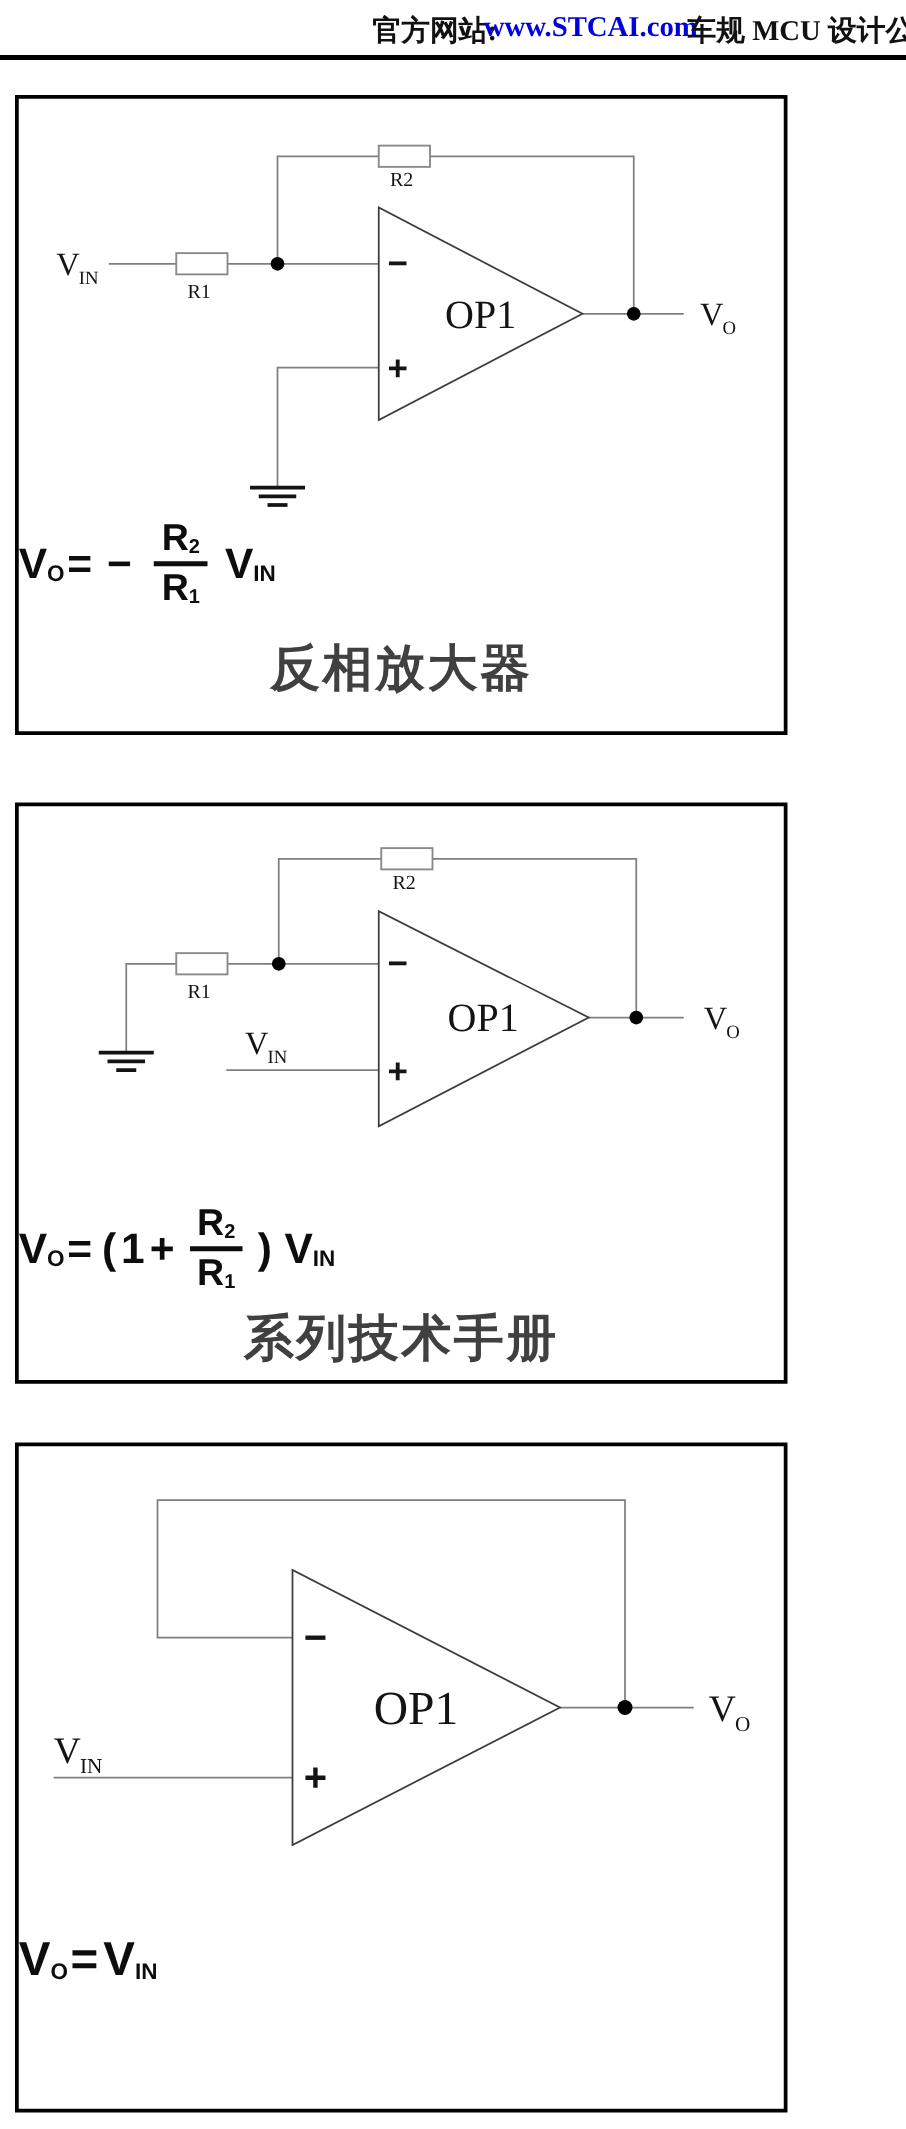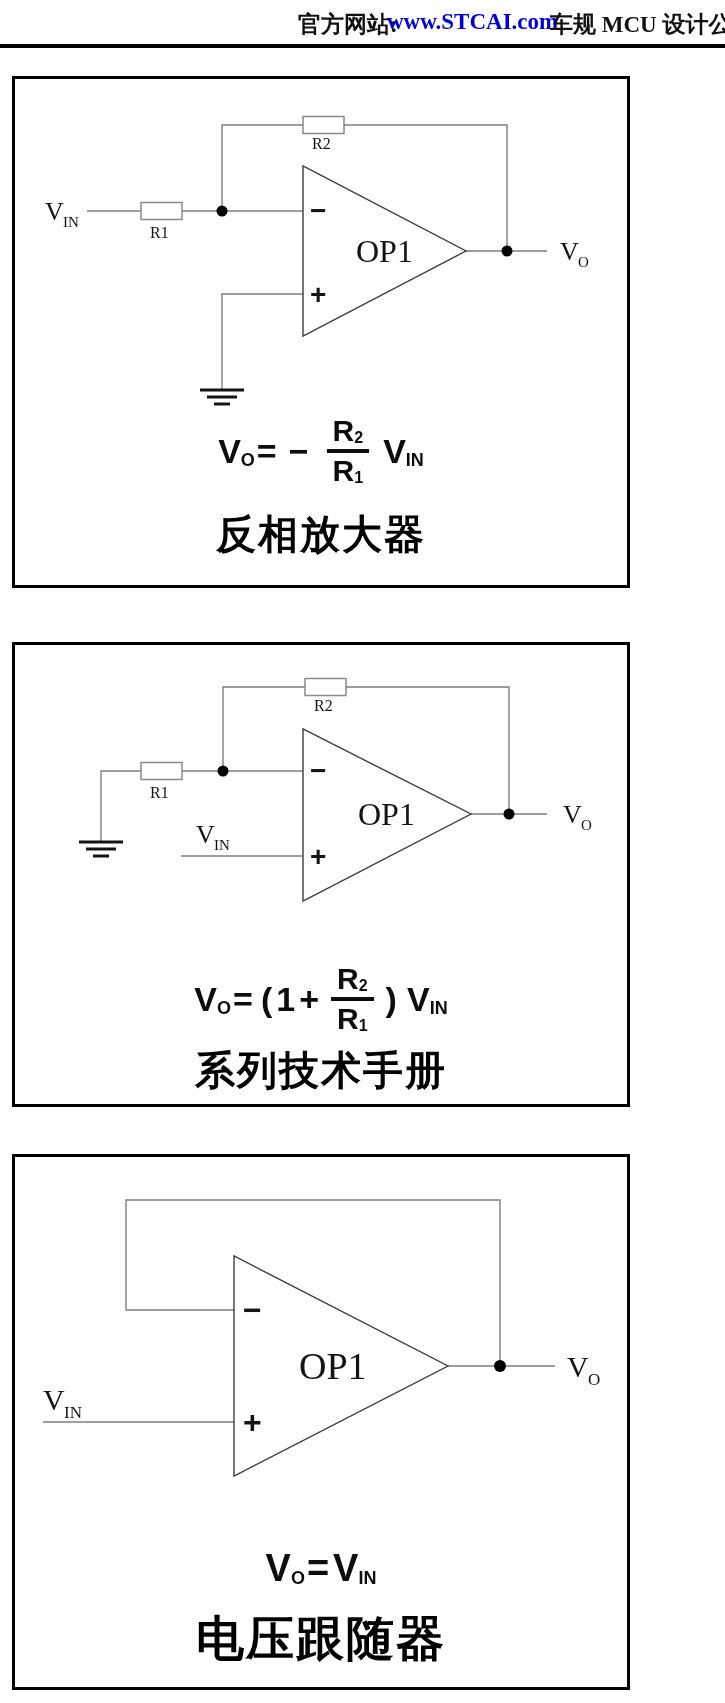--- a/index.html
+++ b/index.html
@@ -40,39 +40,39 @@
   .op   { font-family:"Liberation Serif",serif; font-size:32px; }
   .sign { font-family:"Liberation Sans",sans-serif; font-size:28px; font-weight:bold; }
   .lbl3 { font-family:"Liberation Serif",serif; font-size:30px; }
   .sub3 { font-family:"Liberation Serif",serif; font-size:17px; }
   .op3  { font-family:"Liberation Serif",serif; font-size:38px; }
   .sign3{ font-family:"Liberation Sans",sans-serif; font-size:32px; font-weight:bold; }
 
   
   .formula {
     position:absolute; left:0; width:100%;
-    display:flex; justify-content:center; align-items:center;
+    display:flex; align-items:center;
     font-family:"Liberation Sans",sans-serif; font-weight:bold; color:#0d0d0d;
     font-size:34px; line-height:1; white-space:nowrap;
   }
   .fsub  { font-size:18px; display:inline-block; vertical-align:-3px; }
   .feq   { margin:0 4px 0 2px; }
   .fsign { margin:0 10px 0 8px; }
   .fpar  { margin:0 4px; }
   .frac  { display:inline-flex; flex-direction:column; align-items:center;
            font-size:30px; margin:0 8px; }
   .num   { display:block; border-bottom:4px solid #0d0d0d; padding:0 6px 3px; }
   .den   { display:block; padding-top:3px; }
   .fsubsm{ font-size:16px; display:inline-block; vertical-align:-2px; }
   .frhs  { margin-left:6px; }
 
   
   .caption {
     position:absolute; left:0; width:100%; text-align:center;
-    font-family:"Liberation Serif",serif; font-weight:bold; color:#000000;
+    font-family:"Liberation Serif",serif; font-weight:bold; color:#404040;
     letter-spacing:2px; line-height:1.2;
   }
   #cap1, #cap2 { font-size:40px; }
   #cap3 { font-size:48px; }
 </style>
 </head>
 <body>
 
 <div class="page">
 
@@ -184,16 +184,15 @@
       <text class="lbl3" x="552" y="220">V</text>
       <text class="sub3" x="573" y="228">O</text>
     </svg>
 
     <div class="formula" style="top:392px; font-size:38px">
       <span><span>V</span><span class="fsub">O</span></span>
       <span class="feq">=</span>
       <span><span>V</span><span class="fsub">IN</span></span>
     </div>
 
-    <div class="caption" id="cap3" style="top:453px">电压跟随器</div>
   </section>
 
 </div>
 
 </body></html>

